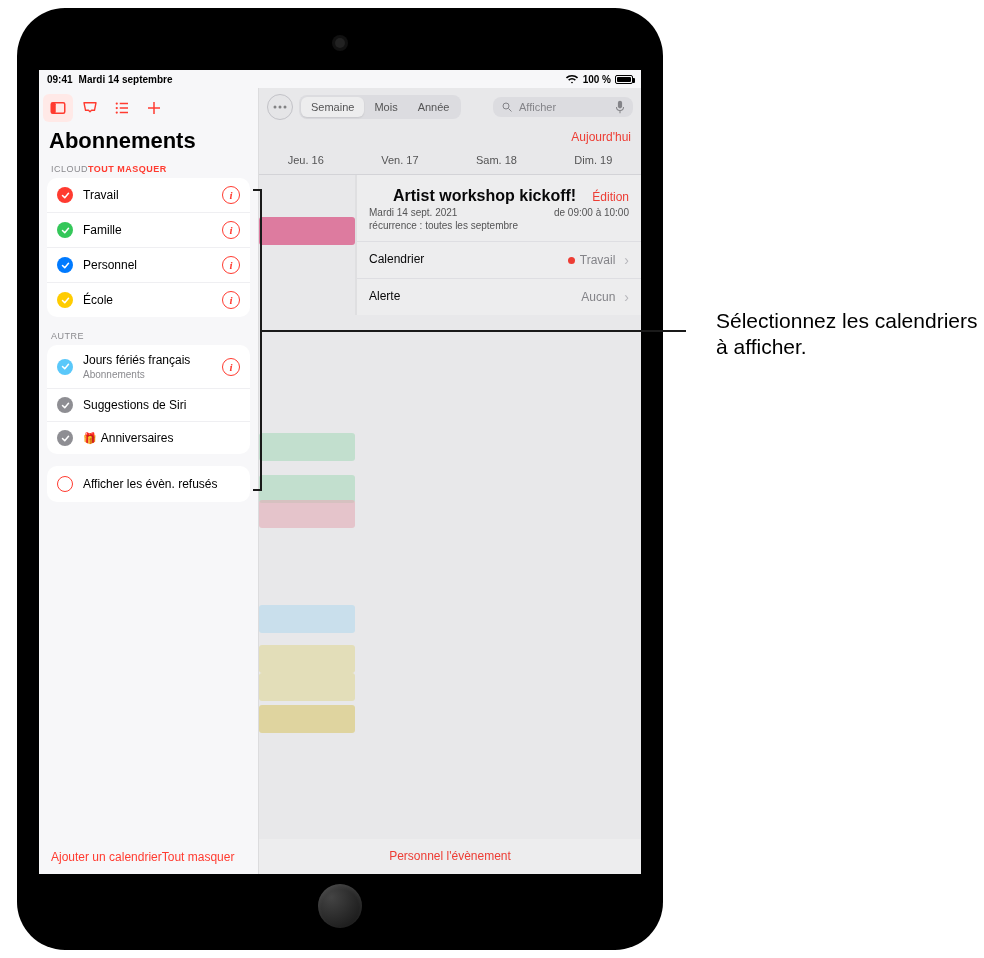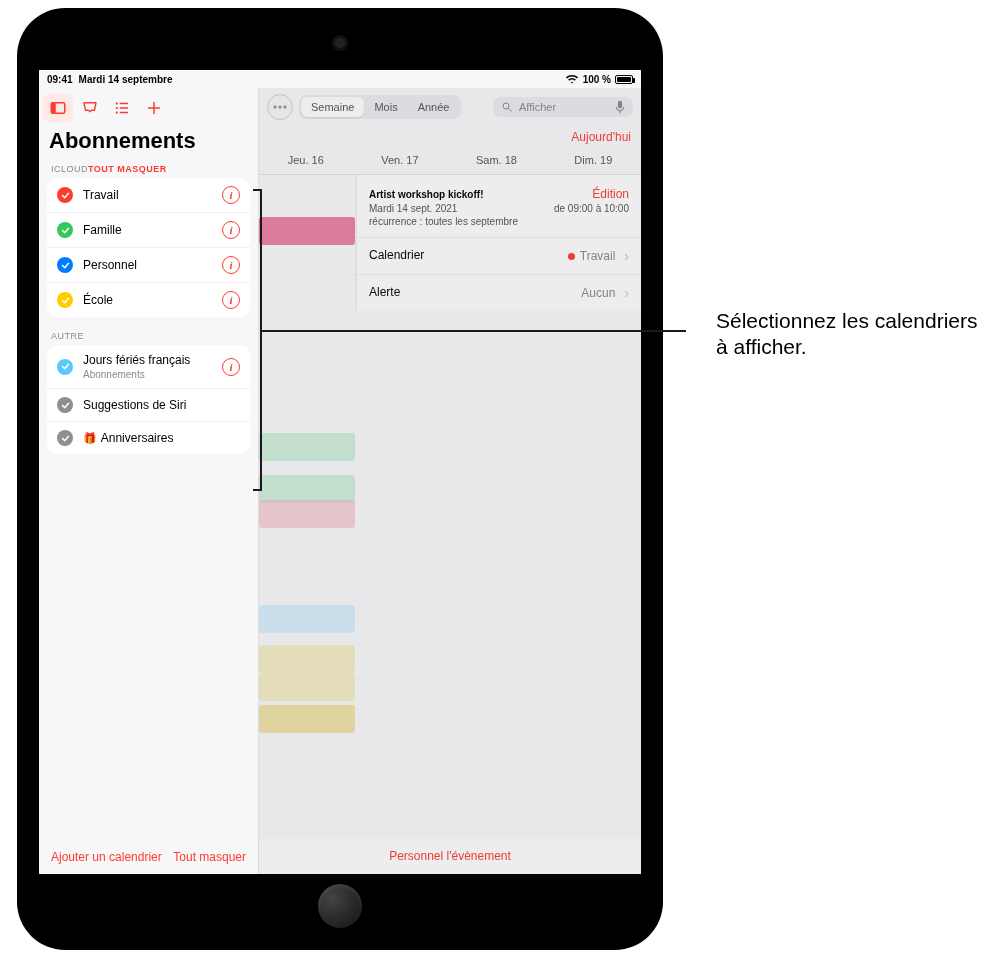--- a/index.html
+++ b/index.html
@@ -142,21 +142,21 @@
     display:flex; align-items:center;
     padding: 10px 10px;
     font-size:12px;
   }
   .decline-row .circle {
     width:16px; height:16px; border:1.5px solid #ff3b30; border-radius:50%;
     margin-right:10px;
   }
   .sb-footer {
     margin-top:auto;
-    display:flex; justify-content:space-between;
+    display:flex; justify-content:flex-start;
     padding: 10px 12px 10px;
     font-size:12px;
     color:#ff3b30;
   }
 
   
   .main {
     flex:1;
     position:relative;
     background:#fafafb;
@@ -206,21 +206,21 @@
     position:absolute;
     left:98px; top:0;
     right:0;
     background:#fff;
     box-shadow: -2px 0 0 rgba(0,0,0,.04);
   }
   .ev-head {
     display:flex; justify-content:space-between; align-items:baseline;
     padding: 12px 12px 2px;
   }
-  .ev-title { font-size:10px; font-weight:700; }
+  .ev-title { font-size:16px; font-weight:700;margin-left:24px; }
   .ev-edit { color:#ff3b30; font-size:12px;}
   .ev-sub { padding:0 12px 2px; font-size:10px; color:#555; display:flex; justify-content:space-between;}
   .ev-recur { padding:0 12px 10px; font-size:10px; color:#555;}
   .ev-row {
     display:flex; justify-content:space-between;
     padding:10px 12px;
     border-top:1px solid #efeff2;
     font-size:12px;
   }
   .ev-row .val { color:#8a8a8e; display:flex; align-items:center; gap:5px;}
@@ -382,20 +382,24 @@
               <div class="cal-row">
                 <span class="chk" style="background: rgb(142, 142, 147);">
                   <svg viewBox="0 0 12 12">
                     <polyline points="2,6 5,9 10,3" fill="none" stroke="#fff" stroke-width="2" stroke-linecap="round" stroke-linejoin="round"></polyline>
                   </svg>
                 </span>
                 <span class="cal-label"><span class="birthday-icon">🎁</span>Anniversaires</span>
               </div>
             </div>
 
+          <div class="decline-row">
+            <span class="circle"></span>
+            <span>Afficher les évèn. refusés</span>
+          </div>
 
           <div class="sb-footer">
             <span>Ajouter un calendrier</span>
             <span>Tout masquer</span>
           </div>
         </div>
 
         <div class="main">
           <div class="main-toolbar">
             <div class="more-btn">

